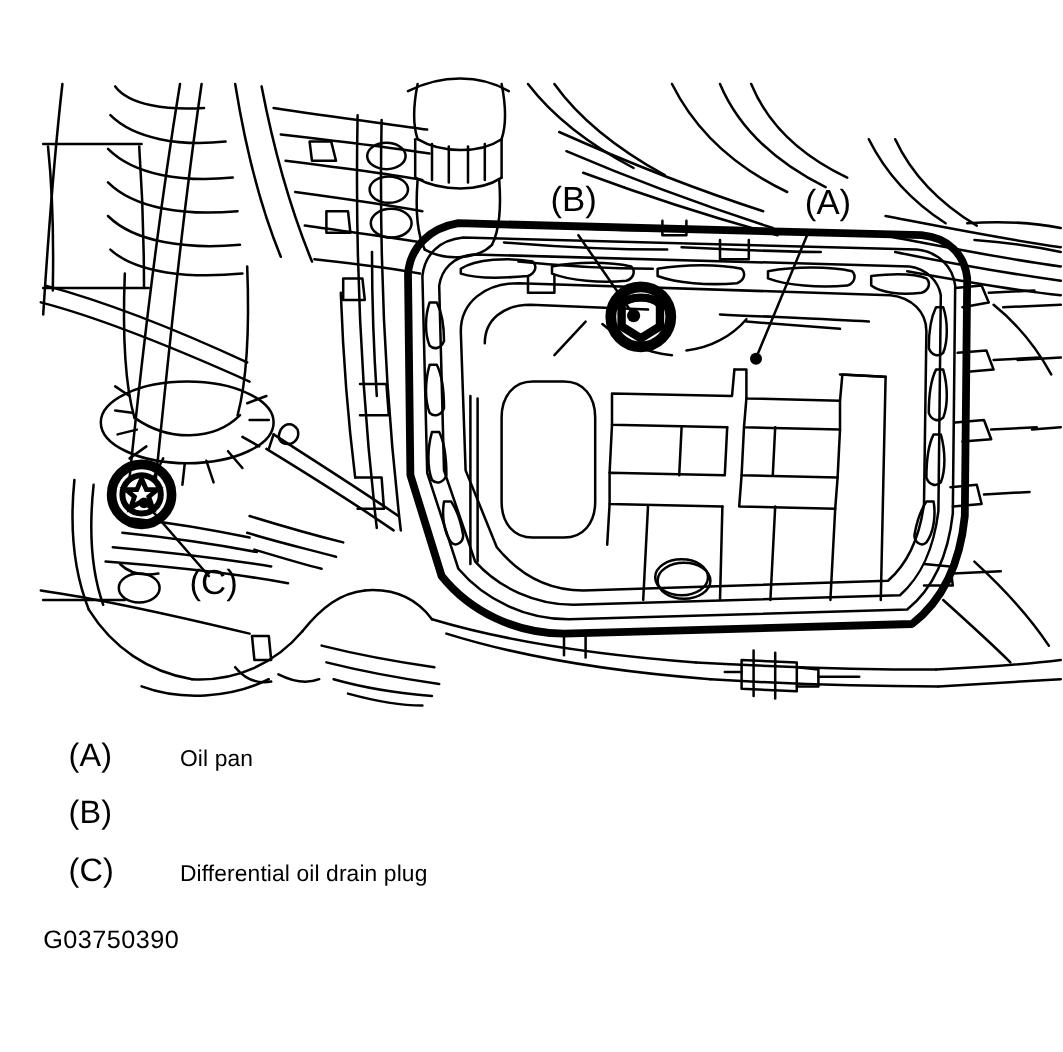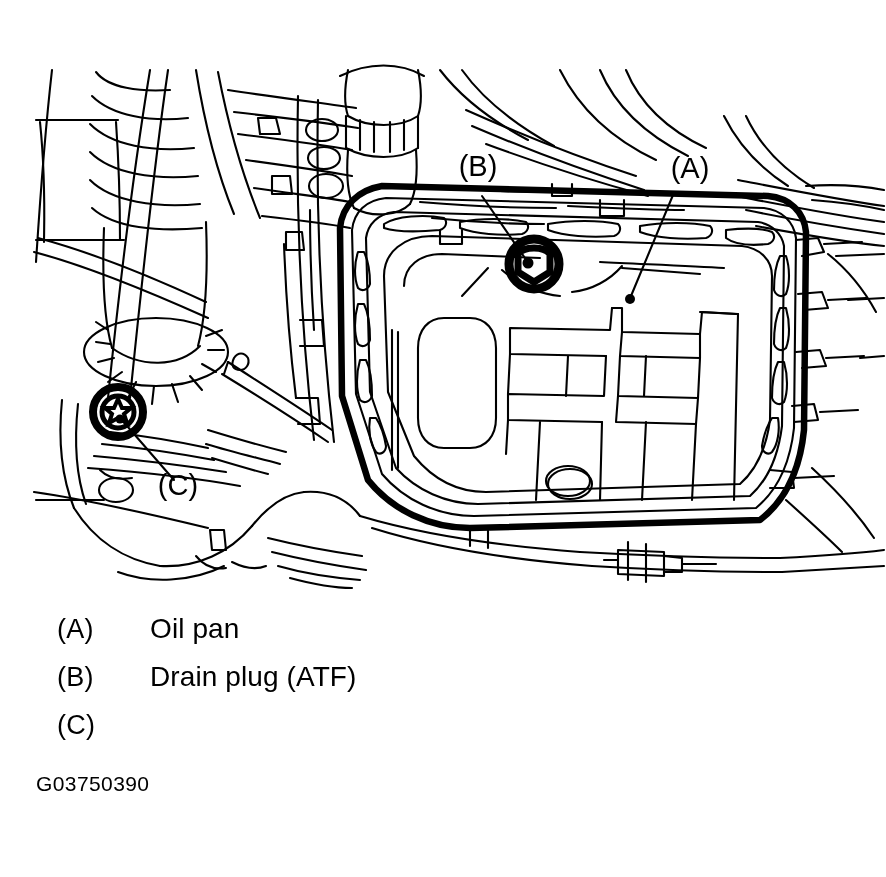--- a/index.html
+++ b/index.html
@@ -42,21 +42,21 @@
     padding-left: 57px;
   }
   .legend-key {
     width: 93px;
     font-size: 27px;
     line-height: 48px;
     letter-spacing: 0.2px;
     white-space: nowrap;
   }
   .legend-desc {
-    font-size: 28px;
+    font-size: 19px;
     line-height: 48px;
     letter-spacing: 0.1px;
     white-space: nowrap;
   }
   #figure-code {
     position: absolute;
     left: 36px;
     top: 772px;
     font-size: 21px;
     letter-spacing: 0.4px;
@@ -342,22 +342,22 @@
     <text class="callout" x="178" y="495" text-anchor="middle">(C)</text>
   </svg>
 
   <div id="legend-block">
     <div class="legend-row">
       <span class="legend-key">(A)</span>
       <span class="legend-desc">Oil pan</span>
     </div>
     <div class="legend-row">
       <span class="legend-key">(B)</span>
-      <span class="legend-desc">Drain plug (ATF)</span>
     </div>
     <div class="legend-row">
       <span class="legend-key">(C)</span>
+      <span class="legend-desc">Differential oil drain plug</span>
     </div>
   </div>
 
   <div id="figure-code">G03750390</div>
 
 </div>
 
 </body></html>

